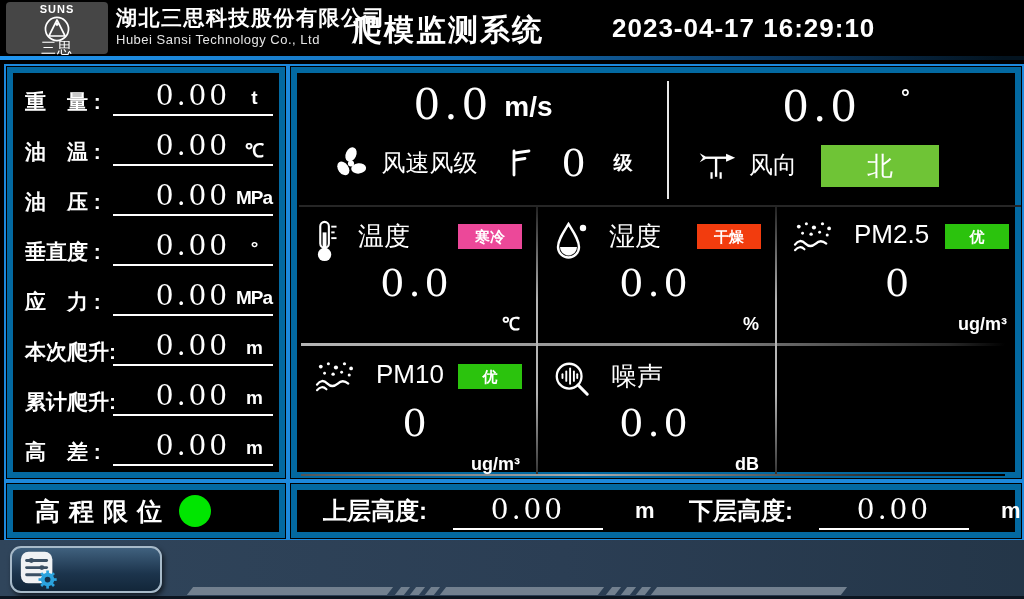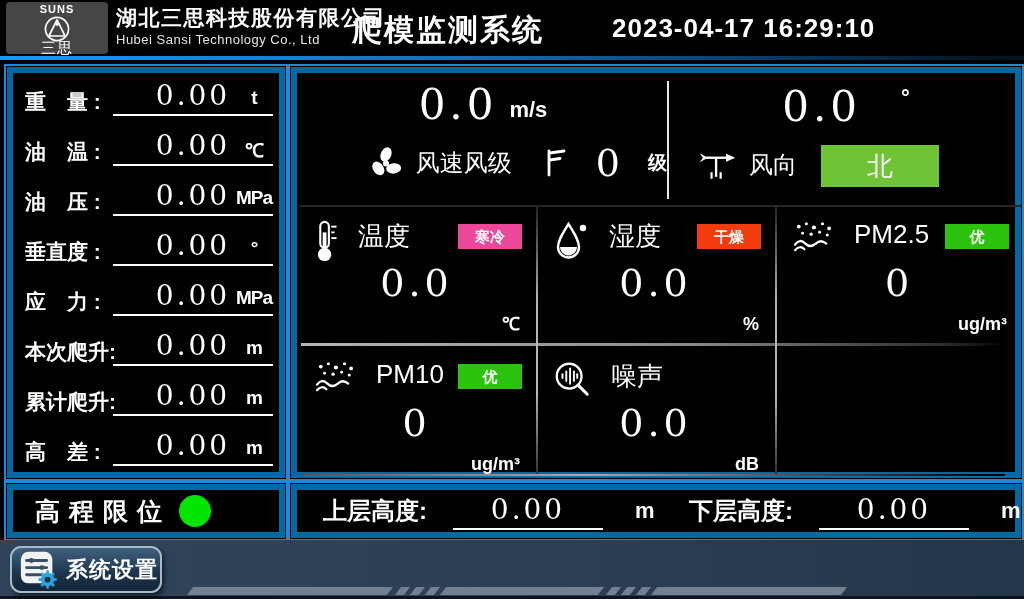--- a/index.html
+++ b/index.html
@@ -32,22 +32,22 @@
   .m-unit{position:absolute;right:2px;top:10px;width:38px;text-align:center;
           font-size:19px;font-weight:bold;letter-spacing:-1px;}
   
   .main-content{position:absolute;inset:2px;}
   .wind-left{position:absolute;left:0;top:0;width:368px;height:130px;}
   .wind-divider{position:absolute;left:368px;top:6px;width:2px;height:118px;background:#e8e8e8;}
   .wind-right{position:absolute;left:372px;top:0;width:350px;height:130px;}
   .big-num{font-family:"DejaVu Serif",serif;font-size:42px;letter-spacing:4px;line-height:48px;}
   .wind-speed-line{position:absolute;left:0;right:0;top:6px;display:flex;justify-content:center;
                    align-items:flex-end;gap:12px;}
-  .wind-speed-unit{font-size:22px;font-weight:bold;padding-bottom:6px;text-align:right;}
-  .wind-level-line{position:absolute;left:0;right:0;top:66px;display:flex;justify-content:flex-end;
+  .wind-speed-unit{font-size:28px;font-weight:bold;padding-bottom:6px;text-align:right;}
+  .wind-level-line{position:absolute;left:0;right:0;top:66px;display:flex;justify-content:center;
                    align-items:center;gap:12px;}
   .wind-label{font-size:24px;}
   .lvl-num{font-family:"DejaVu Serif",serif;font-size:38px;margin-left:16px;}
   .lvl-unit{font-size:19px;font-weight:bold;margin-left:16px;}
   .wr-value-line{position:absolute;left:0;right:0;top:8px;display:flex;justify-content:center;
                  align-items:flex-start;gap:40px;}
   .wr-deg{font-size:22px;font-weight:bold;margin-top:2px;}
   .wr-dir-line{position:absolute;left:26px;top:72px;display:flex;align-items:center;gap:12px;}
   .dir-btn{position:absolute;left:150px;top:70px;width:118px;height:42px;border:none;
            color:#fff;font-size:26px;font-family:"Liberation Sans",sans-serif;
@@ -367,21 +367,20 @@
           <rect x="29.6" y="36.5" width="2.8" height="5"></rect>
           <rect x="29.6" y="22.5" width="2.8" height="5" transform="rotate(45 31 32)"></rect>
           <rect x="29.6" y="36.5" width="2.8" height="5" transform="rotate(45 31 32)"></rect>
           <rect x="29.6" y="22.5" width="2.8" height="5" transform="rotate(90 31 32)"></rect>
           <rect x="29.6" y="36.5" width="2.8" height="5" transform="rotate(90 31 32)"></rect>
           <rect x="29.6" y="22.5" width="2.8" height="5" transform="rotate(135 31 32)"></rect>
           <rect x="29.6" y="36.5" width="2.8" height="5" transform="rotate(135 31 32)"></rect>
         </g>
         <circle cx="31" cy="32" r="3" fill="#16324a"></circle>
       </svg>
-      <span class="settings-label">系统设置</span>
     </div>
 
     <div class="stripe" style="left:190px;width:200px;"></div>
     <div class="stripe" style="left:398px;width:9px;"></div>
     <div class="stripe" style="left:413px;width:9px;"></div>
     <div class="stripe" style="left:428px;width:9px;"></div>
     <div class="stripe" style="left:443px;width:158px;"></div>
     <div class="stripe" style="left:609px;width:9px;"></div>
     <div class="stripe" style="left:624px;width:9px;"></div>
     <div class="stripe" style="left:639px;width:9px;"></div>

